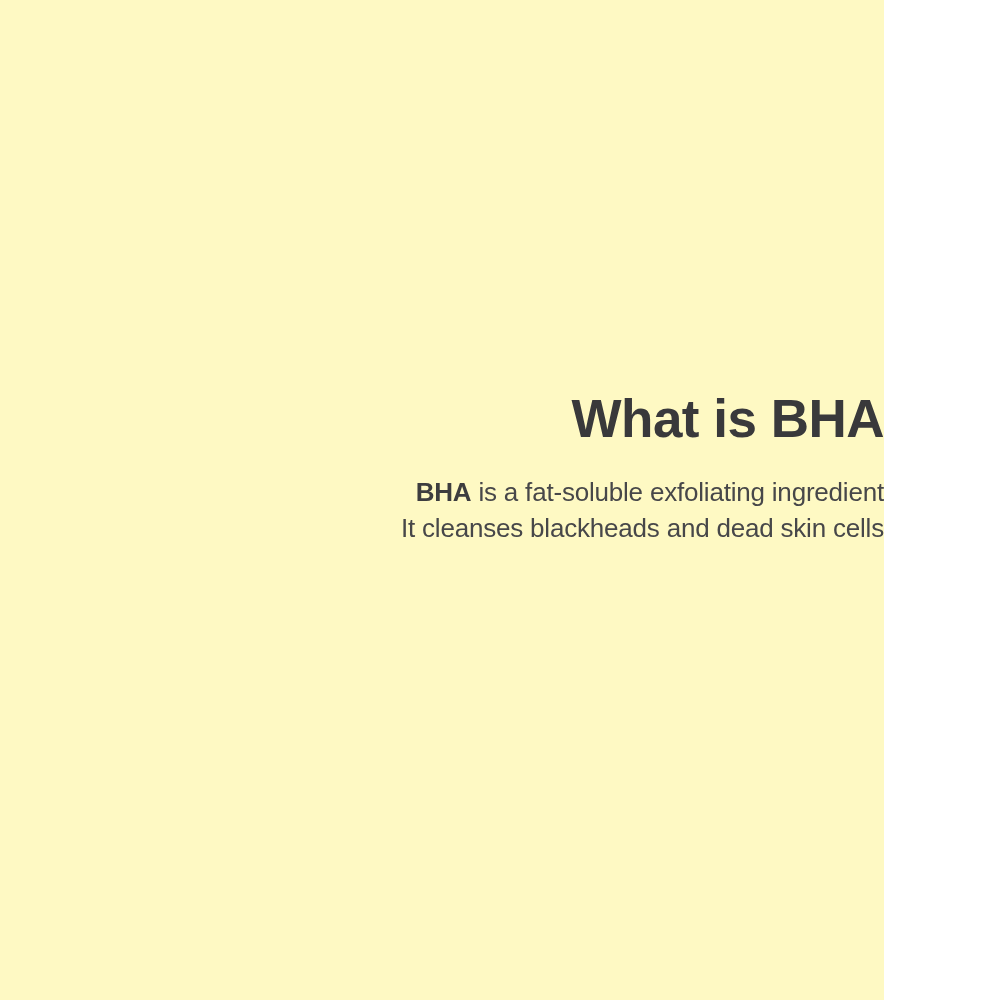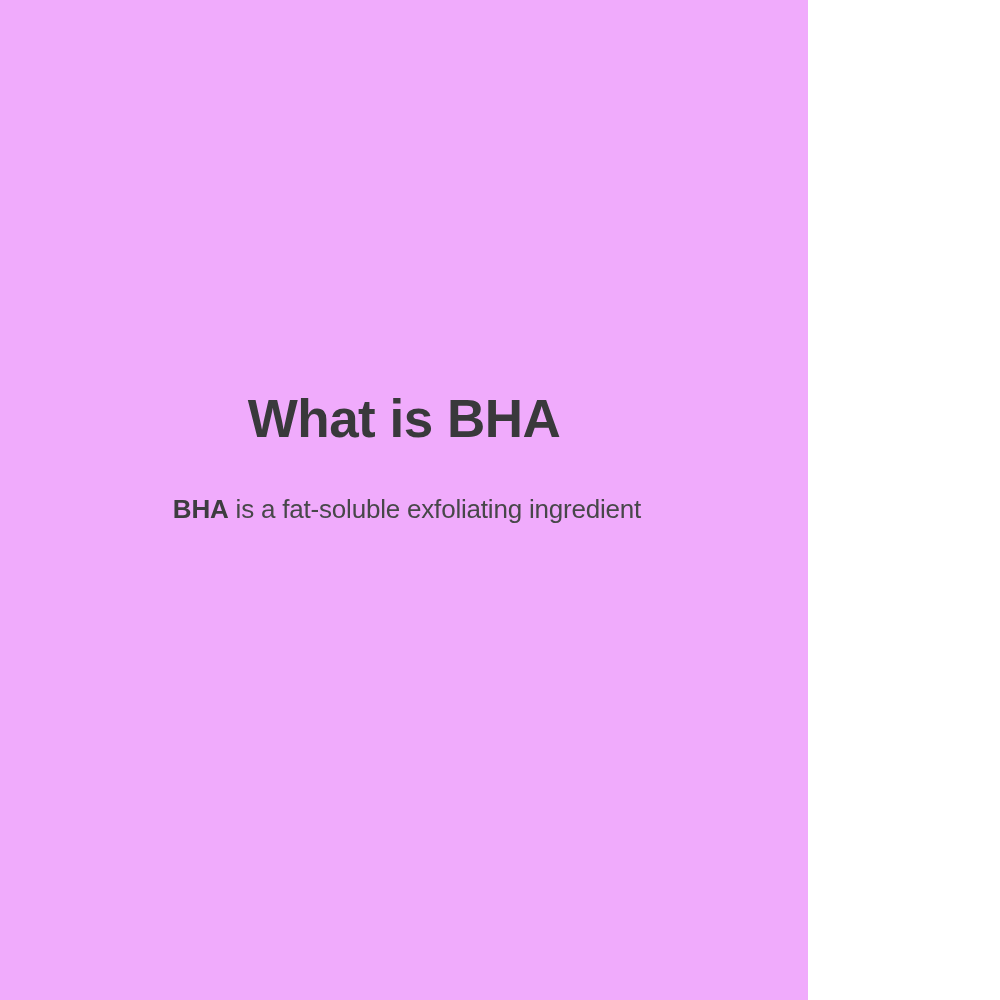--- a/index.html
+++ b/index.html
@@ -2,39 +2,39 @@
 <html><head>
 <meta charset="utf-8">
 <style>
   html, body {
     margin: 0;
     padding: 0;
     background: #ffffff;
   }
   .canvas {
     position: relative;
-    width: 808px;
+    width: 884px;
     height: 1000px;
-    background: #f0abfc;
+    background: #fef9c3;
     overflow: hidden;
     font-family: "Liberation Sans", sans-serif;
-    text-align: center;
+    text-align: right;
     -webkit-font-smoothing: antialiased;
   }
   .title {
     margin: 0;
     padding-top: 390px;
     font-size: 53px;
     line-height: 58px;
     font-weight: 700;
     letter-spacing: -0.5px;
     color: #39393b;
   }
   .desc {
-    margin: 43px 0 0 0;
+    margin: 26px 0 0 0;
     font-size: 26px;
     line-height: 36px;
     font-weight: 400;
     letter-spacing: -0.2px;
     color: #474749;
     padding-left: 6px;
   }
   .desc .line {
     display: block;
   }
@@ -44,14 +44,15 @@
   }
 </style>
 </head>
 <body>
 
 <div class="canvas">
   <h1 class="title">What is BHA</h1>
 
   <p class="desc">
     <span class="line"><strong>BHA</strong><span> is a fat-soluble exfoliating ingredient</span></span>
+    <span class="line">It cleanses blackheads and dead skin cells</span>
   </p>
 </div>
 
 </body></html>

